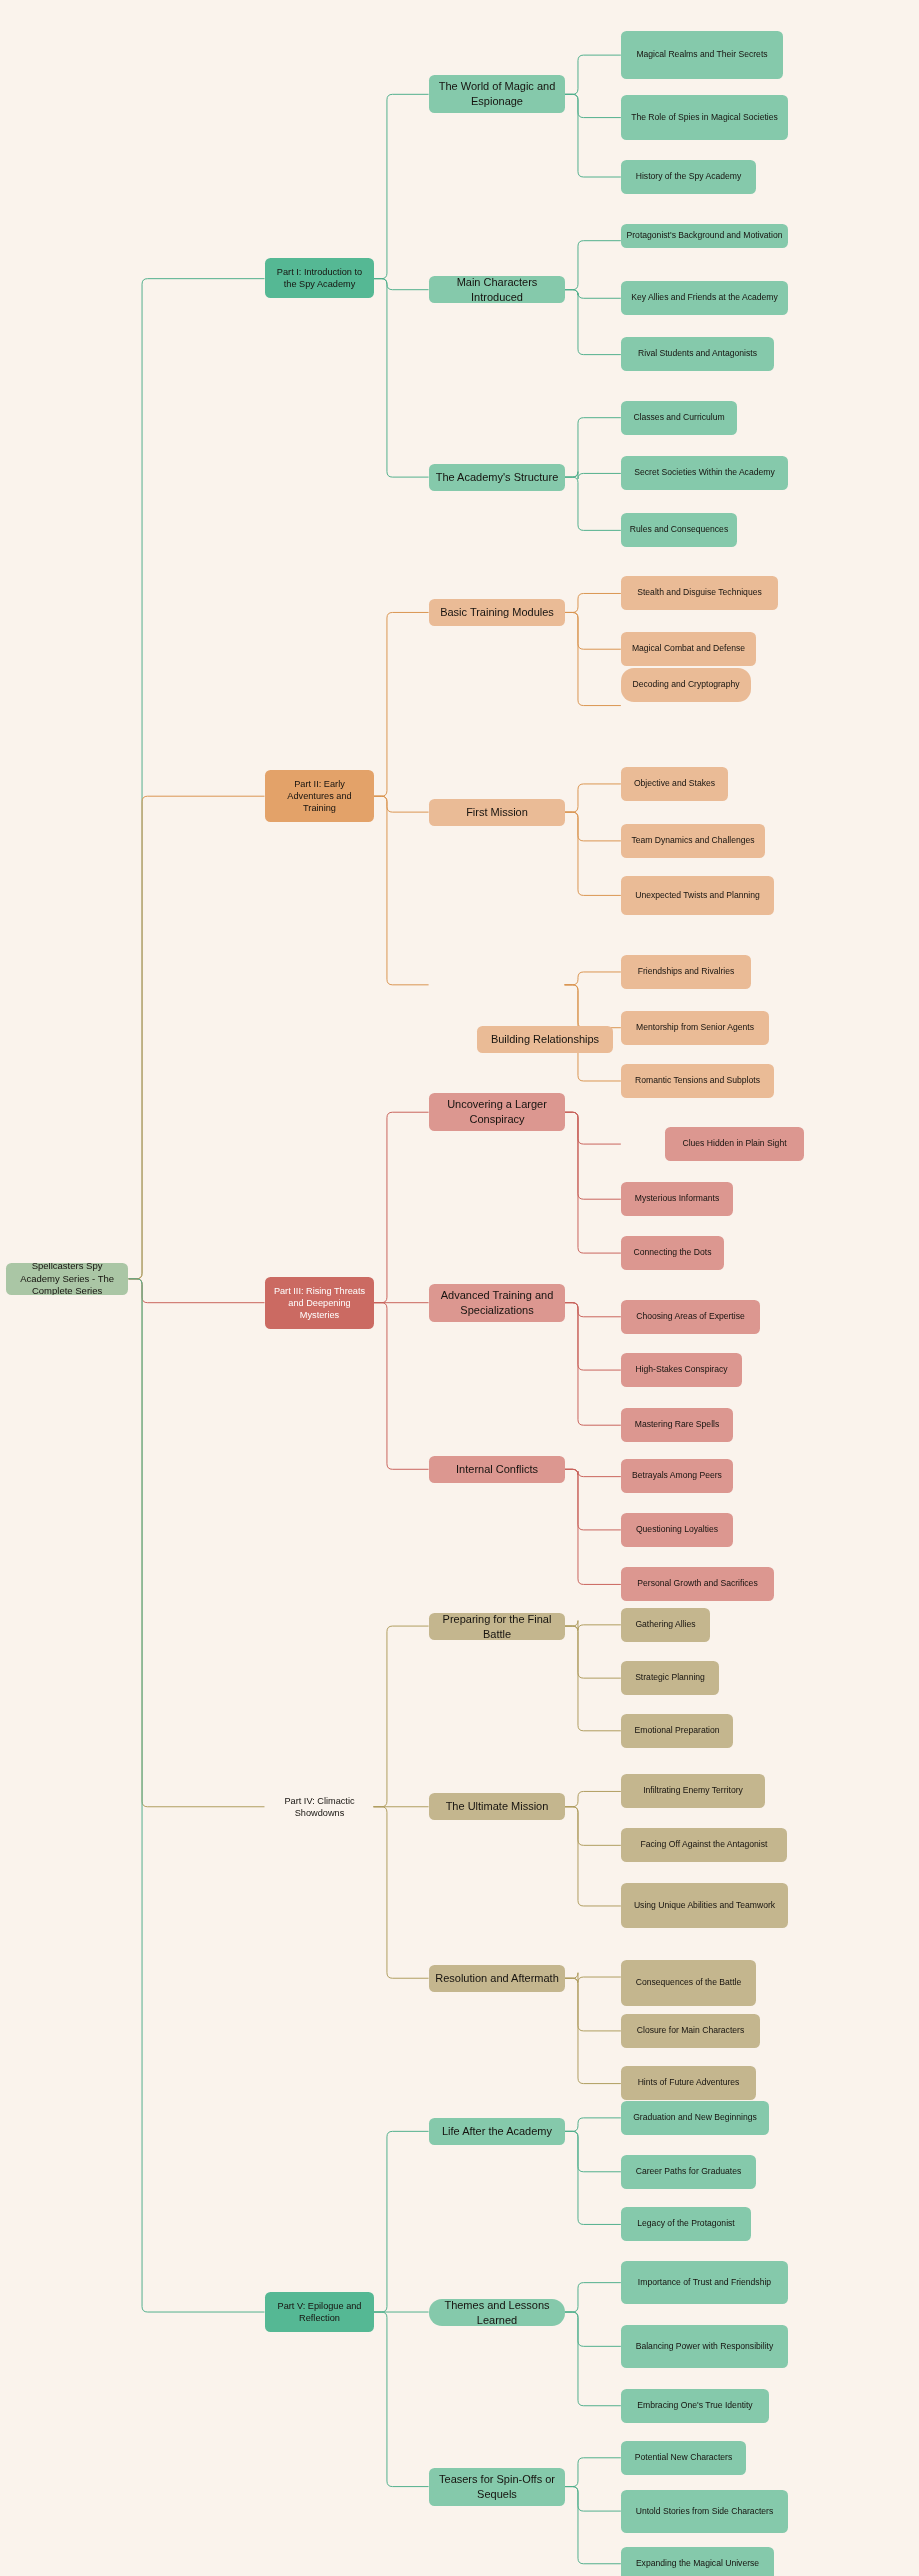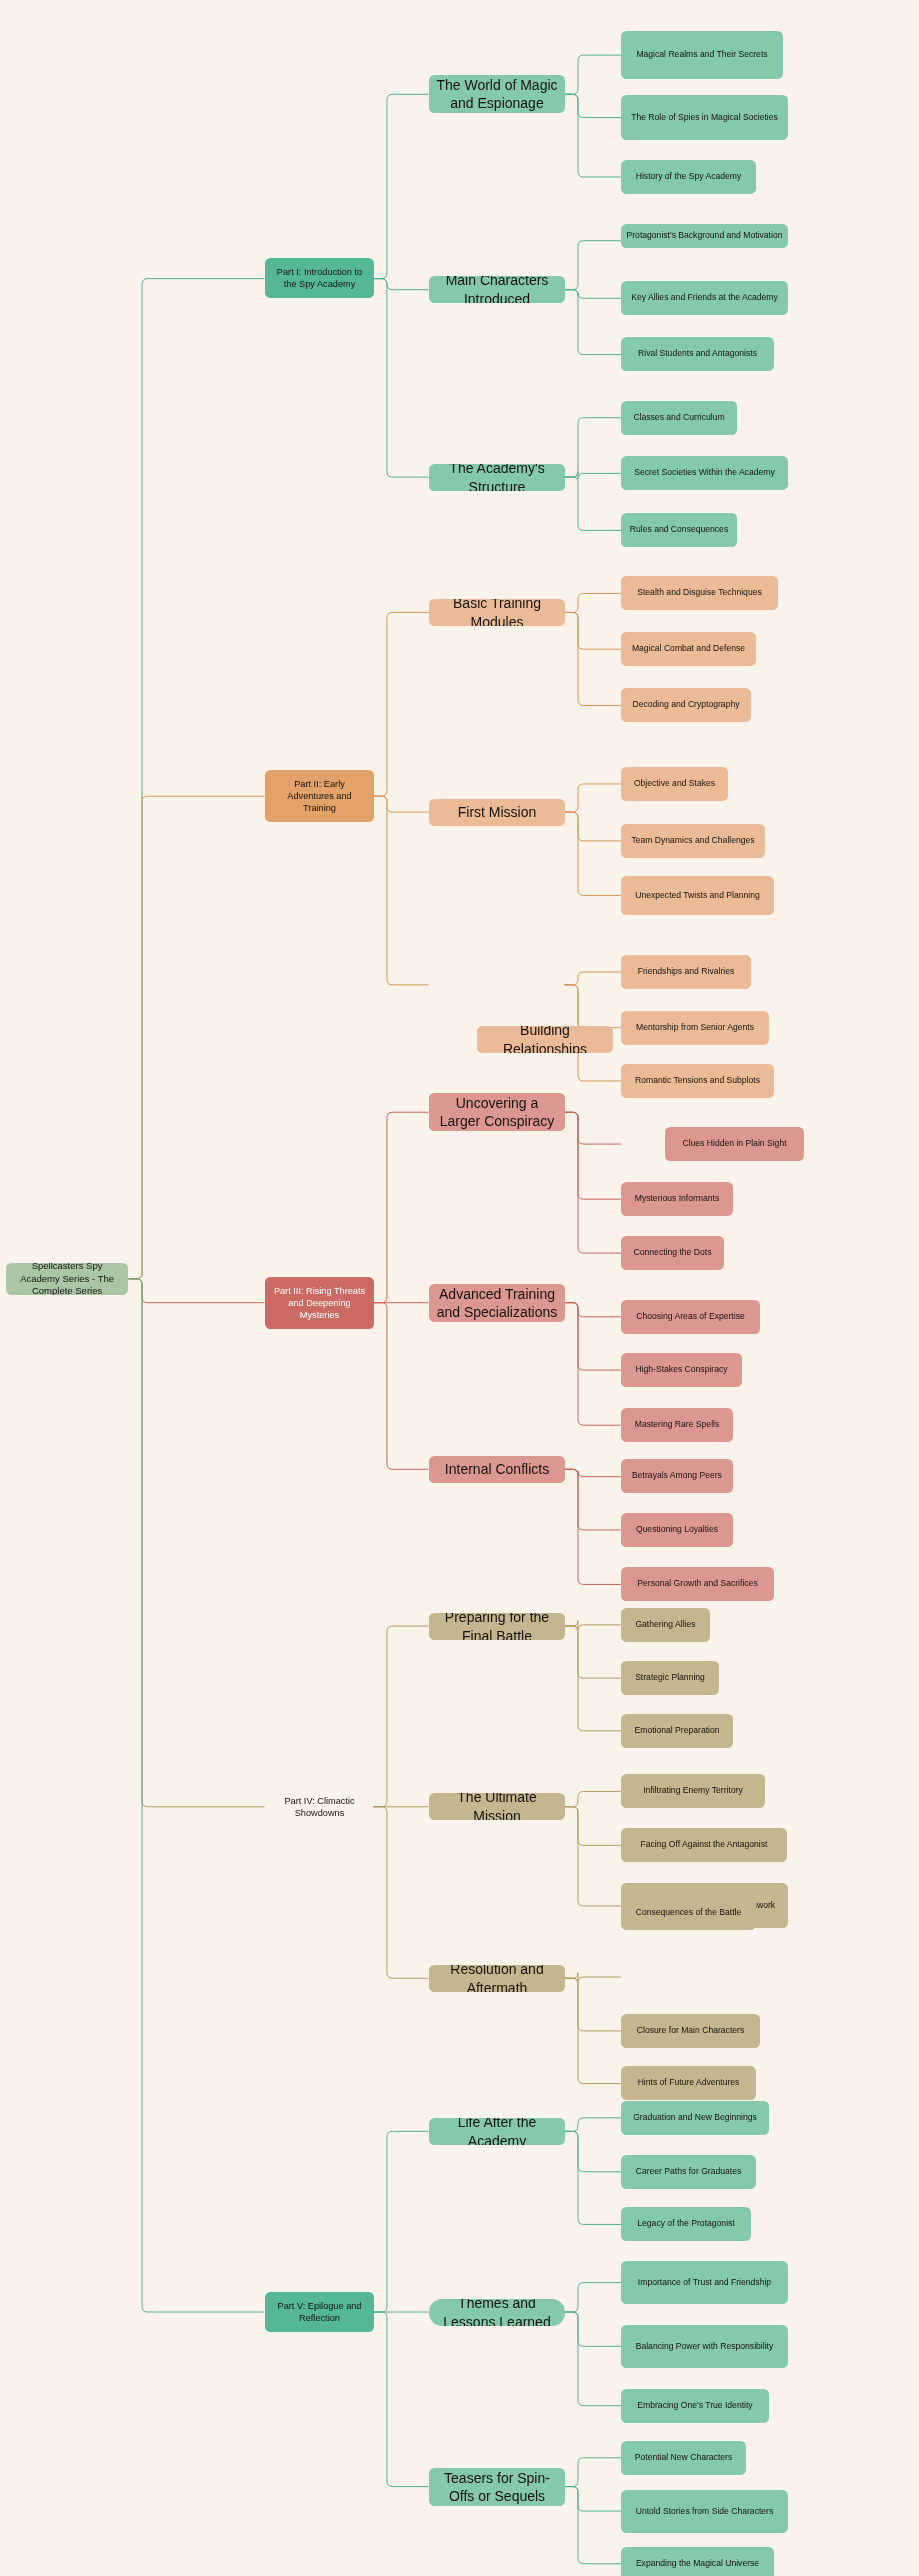--- a/index.html
+++ b/index.html
@@ -17,21 +17,21 @@
     border-radius:5.5px;
     display:flex;align-items:center;justify-content:center;
     text-align:center;
     color:#16130f;
     line-height:1.32;
     padding:2.4px 5.5px;
     overflow:hidden;
   }
   .node.root{font-size:9.5px;}
   .node.l1{font-size:9.2px;}
-  .node.l2{font-size:14px;}
+  .node.l2{font-size:11px;}
   .node.l3{font-size:8.6px;}
   .node.white-text{color:#ffffff;}
 </style>
 </head>
 <body>
 
 <div id="map">
   <svg id="links" viewBox="0 0 1501 4206" preserveAspectRatio="none">
       <path d="M 210 2088 L 223 2088 Q 232 2088 232 2079 L 232 464 Q 232 455 241 455 L 432 455" fill="none" stroke="#4fae8b" stroke-width="1.6"></path>
       <path d="M 610 455 L 623 455 Q 632 455 632 446 L 632 163 Q 632 154 641 154 L 700 154" fill="none" stroke="#4fae8b" stroke-width="1.6"></path>
@@ -110,21 +110,21 @@
     <div class="node l3" style="left: 621px; top: 281px; width: 167px; height: 34px; background: rgb(133, 201, 171);">Key Allies and Friends at the Academy</div>
     <div class="node l3" style="left: 621px; top: 337px; width: 153px; height: 34px; background: rgb(133, 201, 171);">Rival Students and Antagonists</div>
     <div class="node l2" style="left: 429px; top: 464px; width: 136px; height: 27px; background: rgb(133, 201, 171);">The Academy's Structure</div>
     <div class="node l3" style="left: 621px; top: 401px; width: 116px; height: 34px; background: rgb(133, 201, 171);">Classes and Curriculum</div>
     <div class="node l3" style="left: 621px; top: 456px; width: 167px; height: 34px; background: rgb(133, 201, 171);">Secret Societies Within the Academy</div>
     <div class="node l3" style="left: 621px; top: 513px; width: 116px; height: 34px; background: rgb(133, 201, 171);">Rules and Consequences</div>
     <div class="node l1" style="left: 265px; top: 770px; width: 109px; height: 52px; background: rgb(227, 162, 105);">Part II: Early Adventures and Training</div>
     <div class="node l2" style="left: 429px; top: 599px; width: 136px; height: 27px; background: rgb(234, 187, 150);">Basic Training Modules</div>
     <div class="node l3" style="left: 621px; top: 576px; width: 157px; height: 34px; background: rgb(234, 187, 150);">Stealth and Disguise Techniques</div>
     <div class="node l3" style="left: 621px; top: 632px; width: 135px; height: 34px; background: rgb(234, 187, 150);">Magical Combat and Defense</div>
-    <div class="node l3" style="left: 621px; top: 688px; width: 130px; height: 34px; background: rgb(234, 187, 150);">Decoding and Cryptography</div>
+    <div class="node l3" style="left: 621px; top: 668px; width: 130px; height: 34px; background: rgb(234, 187, 150); border-radius: 13px;">Decoding and Cryptography</div>
     <div class="node l2" style="left: 429px; top: 799px; width: 136px; height: 27px; background: rgb(234, 187, 150);">First Mission</div>
     <div class="node l3" style="left: 621px; top: 767px; width: 107px; height: 34px; background: rgb(234, 187, 150);">Objective and Stakes</div>
     <div class="node l3" style="left: 621px; top: 824px; width: 144px; height: 34px; background: rgb(234, 187, 150);">Team Dynamics and Challenges</div>
     <div class="node l3" style="left: 621px; top: 876px; width: 153px; height: 39px; background: rgb(234, 187, 150);">Unexpected Twists and Planning</div>
     <div class="node l2" style="left: 429px; top: 1026px; width: 136px; height: 27px; background: rgb(234, 187, 150); margin-left: 48px;">Building Relationships</div>
     <div class="node l3" style="left: 621px; top: 955px; width: 130px; height: 34px; background: rgb(234, 187, 150);">Friendships and Rivalries</div>
     <div class="node l3" style="left: 621px; top: 1011px; width: 148px; height: 34px; background: rgb(234, 187, 150);">Mentorship from Senior Agents</div>
     <div class="node l3" style="left: 621px; top: 1064px; width: 153px; height: 34px; background: rgb(234, 187, 150);">Romantic Tensions and Subplots</div>
     <div class="node l1 white-text" style="left: 265px; top: 1277px; width: 109px; height: 52px; background: rgb(203, 106, 98);">Part III: Rising Threats and Deepening Mysteries</div>
     <div class="node l2" style="left: 429px; top: 1093px; width: 136px; height: 38px; background: rgb(220, 151, 144);">Uncovering a Larger Conspiracy</div>
@@ -142,21 +142,21 @@
     <div class="node l1" style="left: 265px; top: 1787px; width: 109px; height: 40px;">Part IV: Climactic Showdowns</div>
     <div class="node l2" style="left: 429px; top: 1613px; width: 136px; height: 27px; background: rgb(196, 182, 142);">Preparing for the Final Battle</div>
     <div class="node l3" style="left: 621px; top: 1608px; width: 89px; height: 34px; background: rgb(196, 182, 142);">Gathering Allies</div>
     <div class="node l3" style="left: 621px; top: 1661px; width: 98px; height: 34px; background: rgb(196, 182, 142);">Strategic Planning</div>
     <div class="node l3" style="left: 621px; top: 1714px; width: 112px; height: 34px; background: rgb(196, 182, 142);">Emotional Preparation</div>
     <div class="node l2" style="left: 429px; top: 1793px; width: 136px; height: 27px; background: rgb(196, 182, 142);">The Ultimate Mission</div>
     <div class="node l3" style="left: 621px; top: 1774px; width: 144px; height: 34px; background: rgb(196, 182, 142);">Infiltrating Enemy Territory</div>
     <div class="node l3" style="left: 621px; top: 1828px; width: 166px; height: 34px; background: rgb(196, 182, 142);">Facing Off Against the Antagonist</div>
     <div class="node l3" style="left: 621px; top: 1883px; width: 167px; height: 45px; background: rgb(196, 182, 142);">Using Unique Abilities and Teamwork</div>
     <div class="node l2" style="left: 429px; top: 1965px; width: 136px; height: 27px; background: rgb(196, 182, 142);">Resolution and Aftermath</div>
-    <div class="node l3" style="left: 621px; top: 1896px; width: 135px; height: 34px; background: rgb(196, 182, 142);">Consequences of the Battle</div>
+    <div class="node l3" style="left: 621px; top: 1960px; width: 135px; height: 46px; background: rgb(196, 182, 142);">Consequences of the Battle</div>
     <div class="node l3" style="left: 621px; top: 2014px; width: 139px; height: 34px; background: rgb(196, 182, 142);">Closure for Main Characters</div>
     <div class="node l3" style="left: 621px; top: 2066px; width: 135px; height: 34px; background: rgb(196, 182, 142);">Hints of Future Adventures</div>
     <div class="node l1" style="left: 265px; top: 2292px; width: 109px; height: 40px; background: rgb(85, 184, 148);">Part V: Epilogue and Reflection</div>
     <div class="node l2" style="left: 429px; top: 2118px; width: 136px; height: 27px; background: rgb(133, 201, 171);">Life After the Academy</div>
     <div class="node l3" style="left: 621px; top: 2101px; width: 148px; height: 34px; background: rgb(133, 201, 171);">Graduation and New Beginnings</div>
     <div class="node l3" style="left: 621px; top: 2155px; width: 135px; height: 34px; background: rgb(133, 201, 171);">Career Paths for Graduates</div>
     <div class="node l3" style="left: 621px; top: 2207px; width: 130px; height: 34px; background: rgb(133, 201, 171);">Legacy of the Protagonist</div>
     <div class="node l2" style="left: 429px; top: 2299px; width: 136px; height: 27px; background: rgb(133, 201, 171); border-radius: 13px;">Themes and Lessons Learned</div>
     <div class="node l3" style="left: 621px; top: 2261px; width: 167px; height: 43px; background: rgb(133, 201, 171);">Importance of Trust and Friendship</div>
     <div class="node l3" style="left: 621px; top: 2325px; width: 167px; height: 43px; background: rgb(133, 201, 171);">Balancing Power with Responsibility</div>

